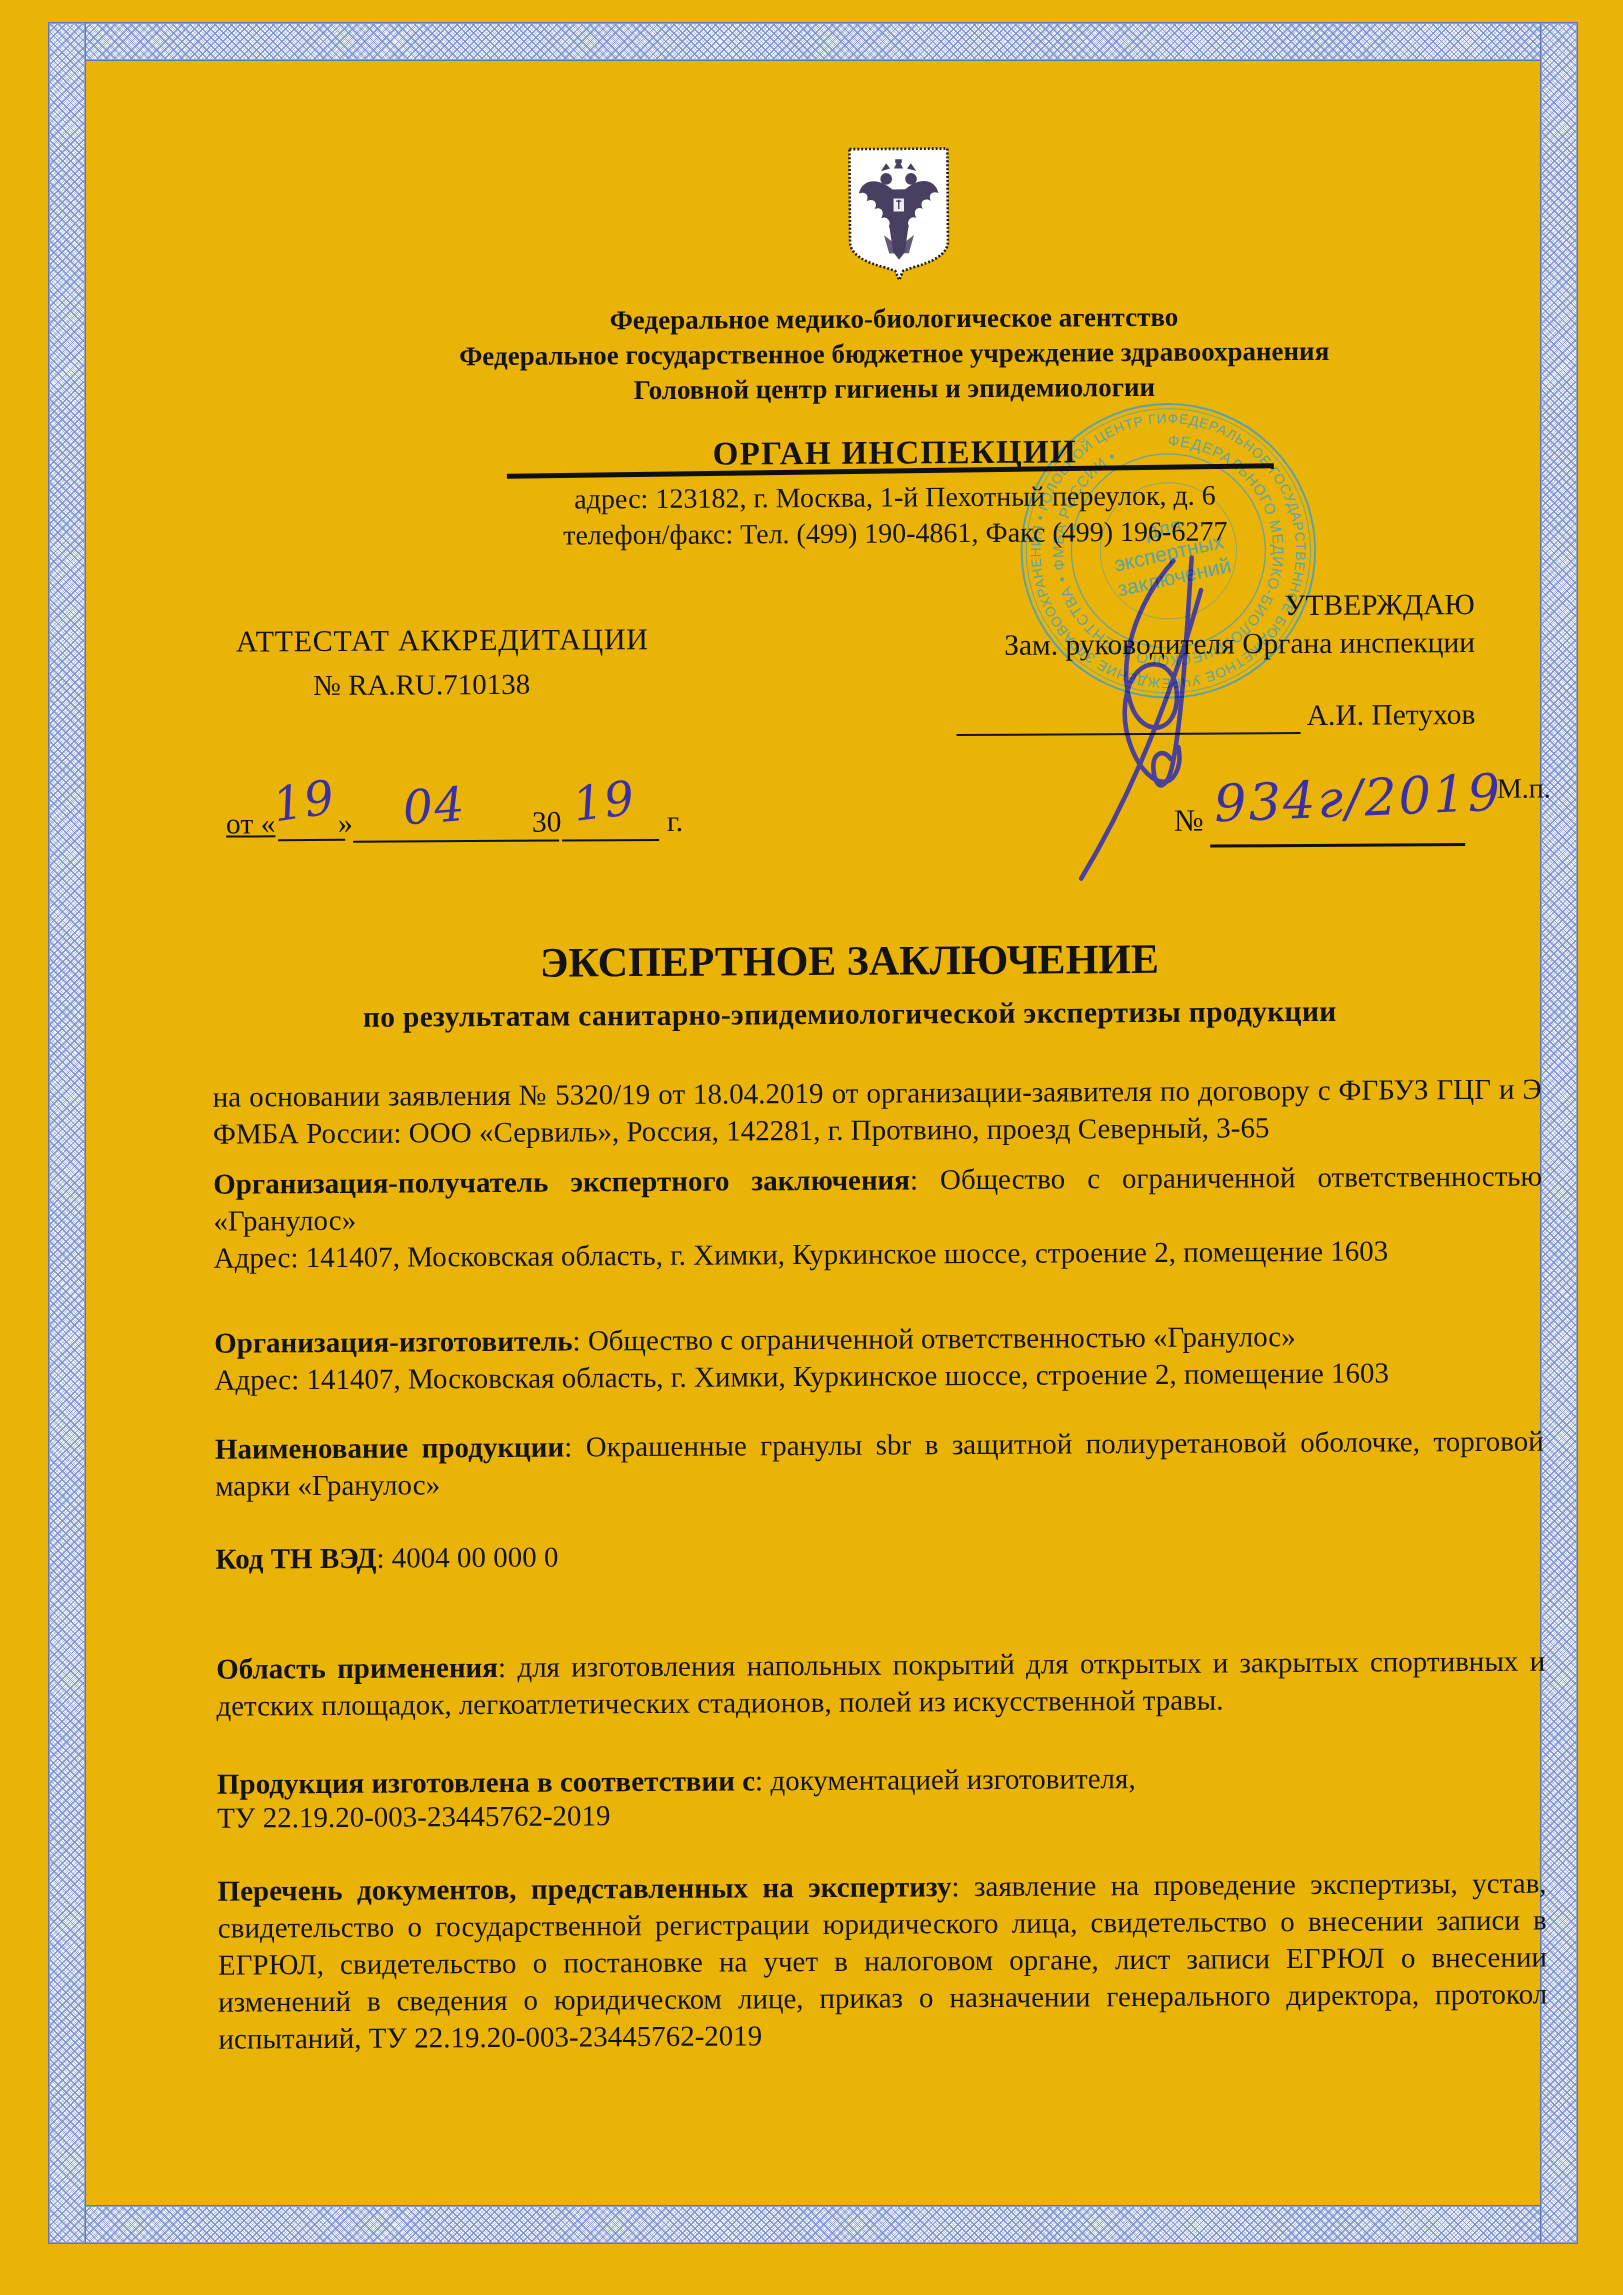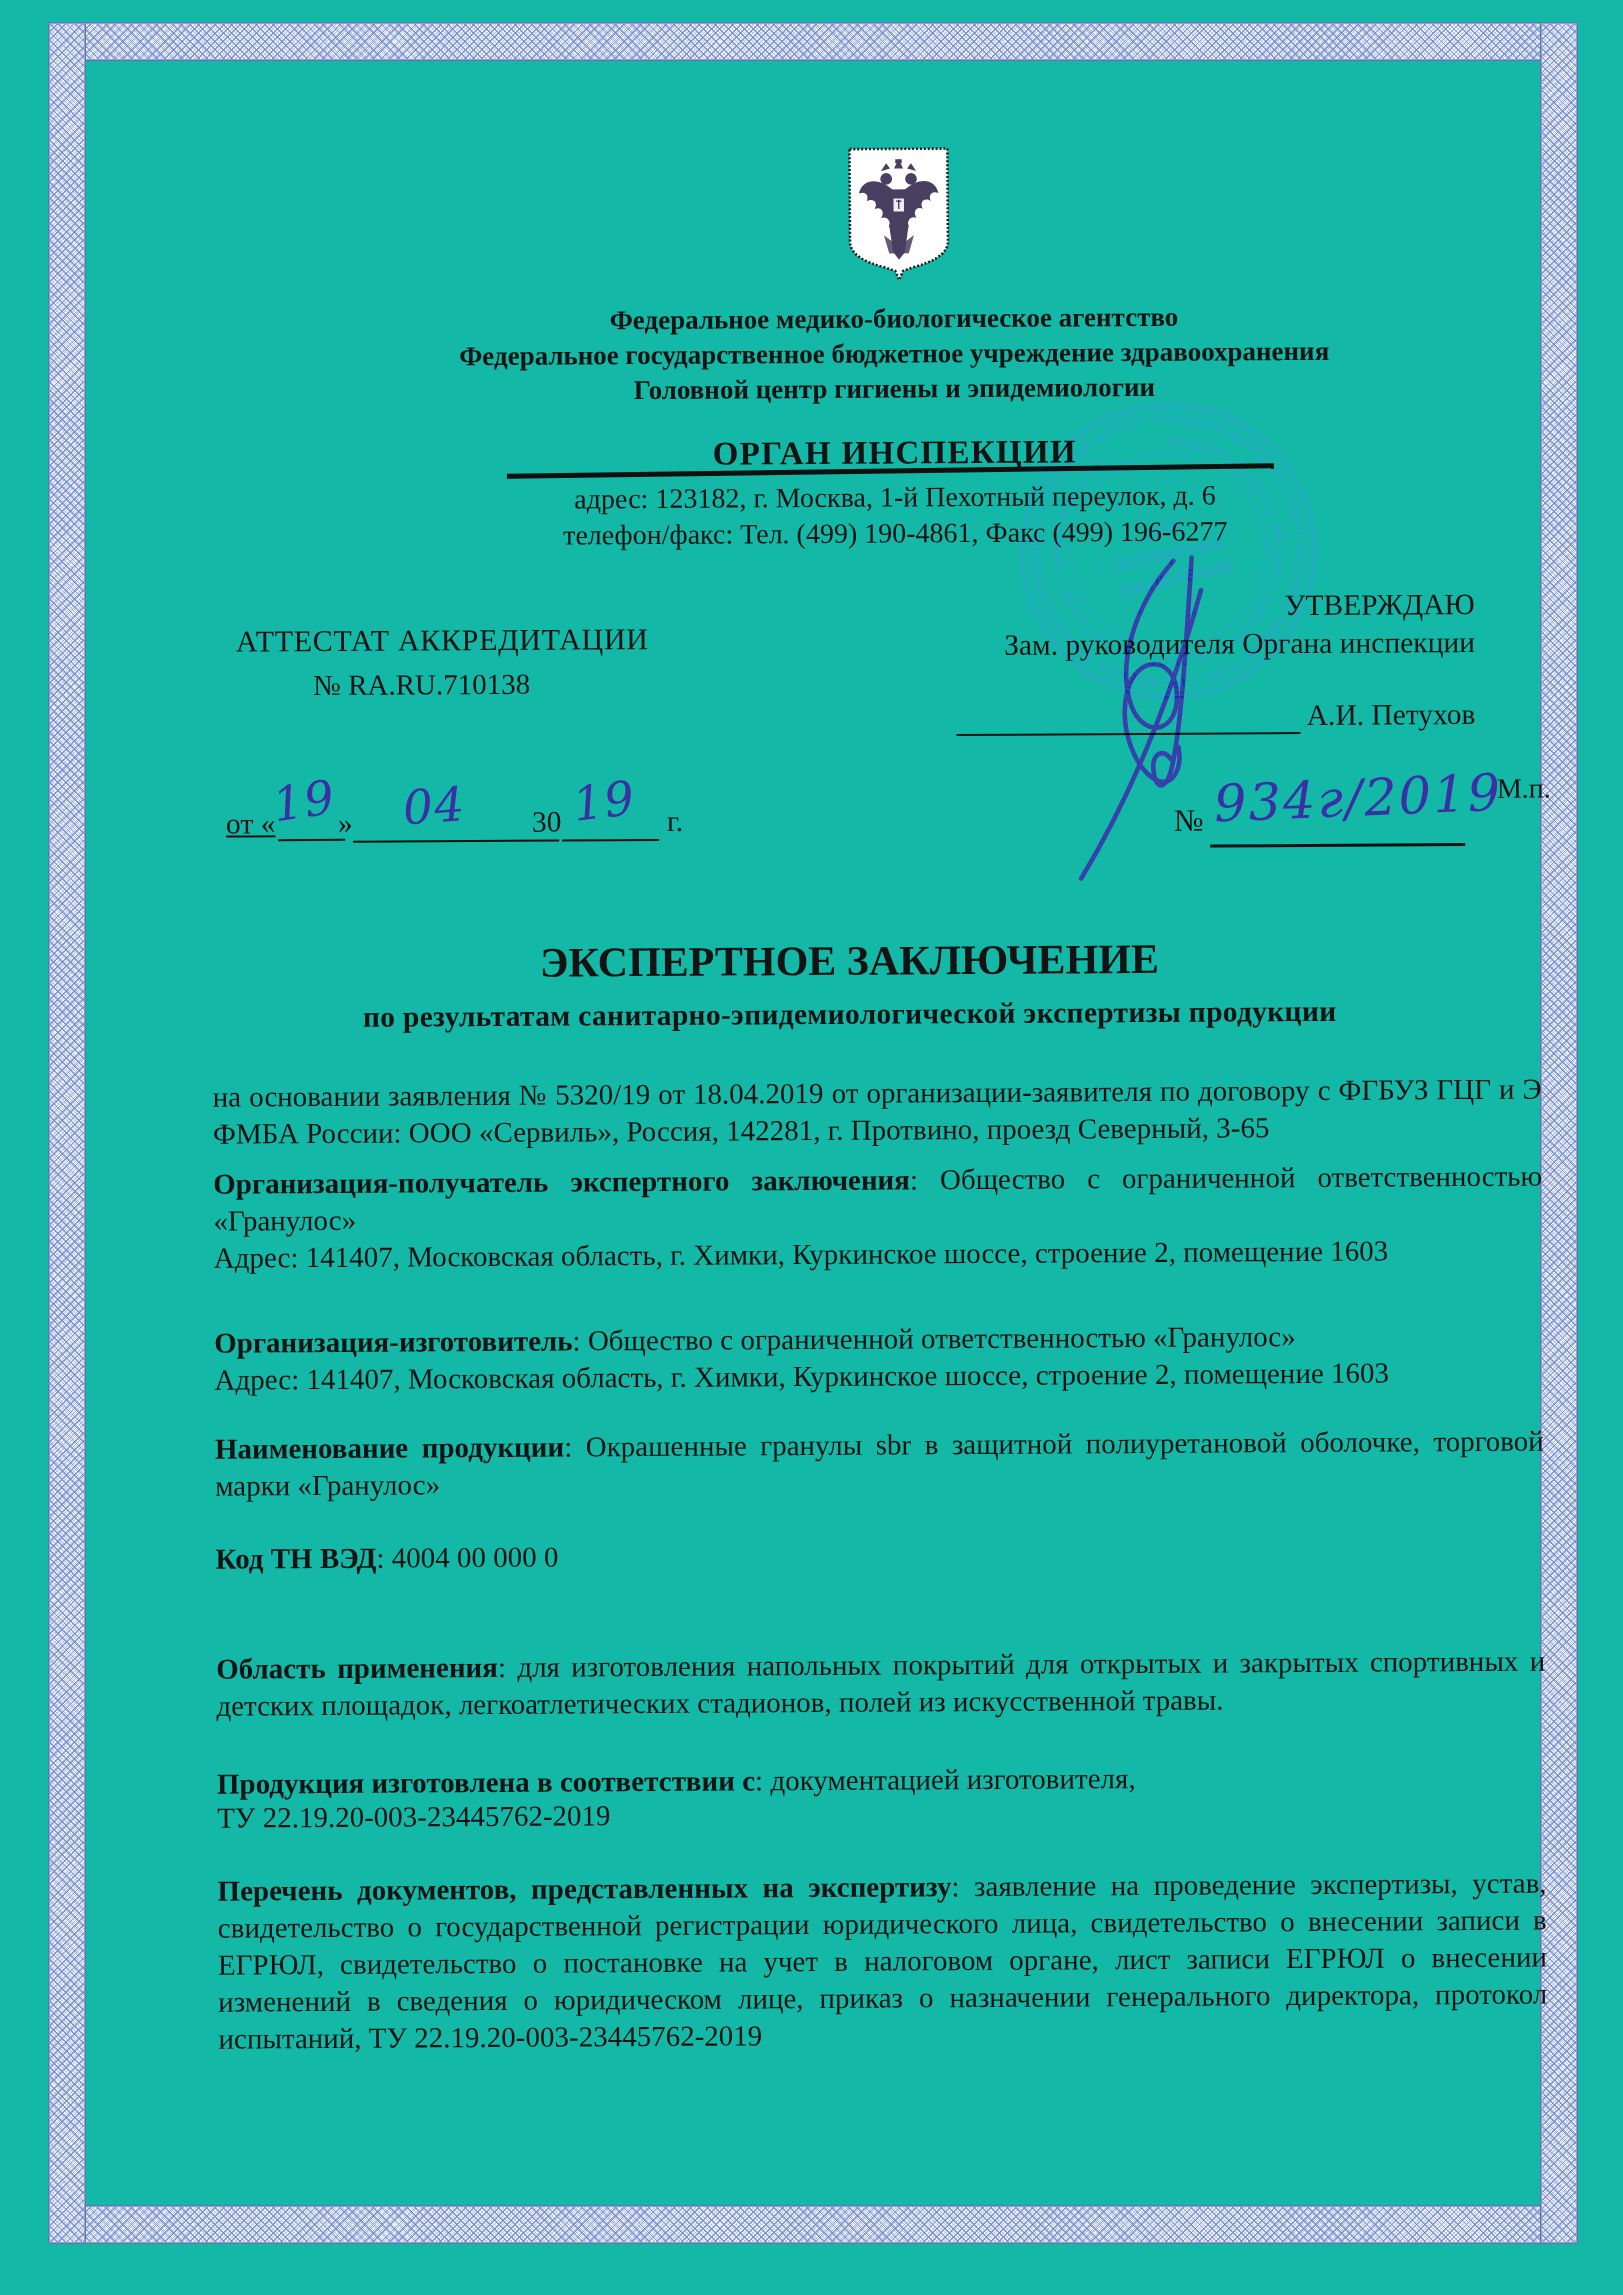--- a/index.html
+++ b/index.html
@@ -1,16 +1,16 @@
 <!DOCTYPE html>
 <html lang="ru" style="font-size:10.5px"><head>
 <meta charset="utf-8">
 <style>
   html,body{margin:0;padding:0;background:#ffffff;}
-  #page{position:relative;width:1623px;height:2295px;background:#14b8a6;overflow:hidden;
+  #page{position:relative;width:1623px;height:2295px;background:#eab308;overflow:hidden;
         font-family:"Liberation Serif", serif;color:#131313;}
   
   .gborder{position:absolute;background-color:#e9eef9;
     background-image:
       repeating-linear-gradient(45deg, rgba(118,140,202,.78) 0 1.3px, rgba(0,0,0,0) 1.3px 5.9px),
       repeating-linear-gradient(135deg, rgba(118,140,202,.78) 0 1.3px, rgba(0,0,0,0) 1.3px 5.9px),
       repeating-linear-gradient(45deg, rgba(118,140,202,.38) 0 0.7px, rgba(0,0,0,0) 0.7px 2.9px),
       repeating-linear-gradient(135deg, rgba(118,140,202,.38) 0 0.7px, rgba(0,0,0,0) 0.7px 2.9px);
     box-shadow:inset 0 0 0 1px #8ea2d4; outline:1px solid #5f76b4;}
   #content{position:absolute;inset:0;transform:rotate(-0.35deg);transform-origin:812px 1145px;}

